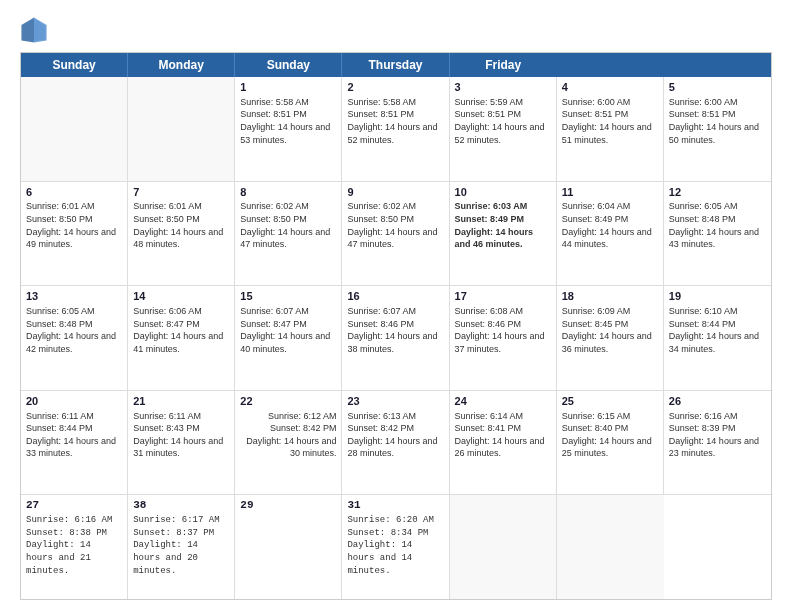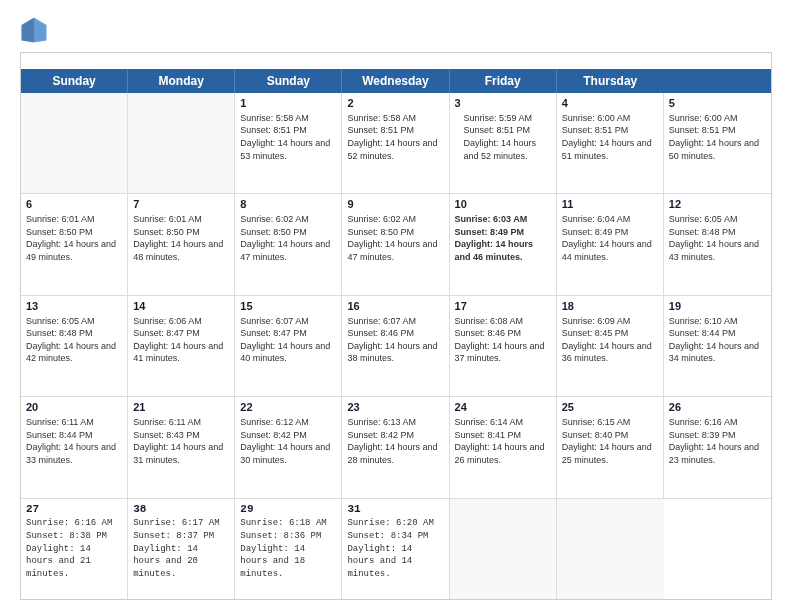--- a/index.html
+++ b/index.html
@@ -64,21 +64,20 @@
     .calendar {
       flex: 1;
       display: flex;
       flex-direction: column;
       border: 1px solid #ccc;
     }
     .cal-header-row {
       display: grid;
       grid-template-columns: repeat(7, 1fr);
       background: #2962a0;
-      margin-top: 16px;
     }
     .cal-header-cell {
       color: #fff;
       font-size: 12px;
       font-weight: bold;
       text-align: center;
       padding: 5px 2px;
       border-right: 1px solid #4a7fc0;
     }
     .cal-header-cell:last-child { border-right: none; }
@@ -136,43 +135,42 @@
       <div class="main-title"></div>
       <div class="subtitle"></div>
     </div>
   </div>
 
   <div class="calendar">
     <div class="cal-header-row">
     <div class="cal-header-cell">Sunday</div>
         <div class="cal-header-cell">Monday</div>
         <div class="cal-header-cell">Sunday</div>
-        <div class="cal-header-cell">Wednesday</div>
+        <div class="cal-header-cell">Thursday</div>
         <div class="cal-header-cell">Friday</div>
-        <div class="cal-header-cell">Thursday</div>
       </div>
     <div class="cal-body">
     <div class="cal-row">
           <div class="cal-cell empty"></div>
           <div class="cal-cell empty"></div>
           <div class="cal-cell">
             <div class="day-num">1</div>
             <div class="cell-info" style="white-space: pre-line;">Sunrise: 5:58 AM
 Sunset: 8:51 PM
 Daylight: 14 hours and 53 minutes.</div>
           </div>
           <div class="cal-cell">
             <div class="day-num">2</div>
             <div class="cell-info" style="white-space: pre-line;">Sunrise: 5:58 AM
 Sunset: 8:51 PM
 Daylight: 14 hours and 52 minutes.</div>
           </div>
           <div class="cal-cell">
             <div class="day-num">3</div>
-            <div class="cell-info" style="white-space: pre-line; margin-left: 9px;">Sunrise: 5:59 AM
+            <div class="cell-info" style="white-space: pre-line;">Sunrise: 5:59 AM
 Sunset: 8:51 PM
 Daylight: 14 hours and 52 minutes.</div>
           </div>
           <div class="cal-cell">
             <div class="day-num">4</div>
             <div class="cell-info" style="white-space: pre-line;">Sunrise: 6:00 AM
 Sunset: 8:51 PM
 Daylight: 14 hours and 51 minutes.</div>
           </div>
           <div class="cal-cell">
@@ -278,21 +276,21 @@
 Daylight: 14 hours and 33 minutes.</div>
           </div>
           <div class="cal-cell">
             <div class="day-num">21</div>
             <div class="cell-info" style="white-space: pre-line;">Sunrise: 6:11 AM
 Sunset: 8:43 PM
 Daylight: 14 hours and 31 minutes.</div>
           </div>
           <div class="cal-cell">
             <div class="day-num">22</div>
-            <div class="cell-info" style="white-space: pre-line;">Sunrise: 6:12 AM
+            <div class="cell-info" style="white-space: pre-line; text-align: right;">Sunrise: 6:12 AM
 Sunset: 8:42 PM
 Daylight: 14 hours and 30 minutes.</div>
           </div>
           <div class="cal-cell">
             <div class="day-num">23</div>
             <div class="cell-info" style="white-space: pre-line;">Sunrise: 6:13 AM
 Sunset: 8:42 PM
 Daylight: 14 hours and 28 minutes.</div>
           </div>
           <div class="cal-cell">
@@ -322,23 +320,20 @@
 Daylight: 14 hours and 21 minutes.</div>
           </div>
           <div class="cal-cell">
             <div class="day-num">38</div>
             <div class="cell-info" style="white-space: pre-line;">Sunrise: 6:17 AM
 Sunset: 8:37 PM
 Daylight: 14 hours and 20 minutes.</div>
           </div>
           <div class="cal-cell">
             <div class="day-num">29</div>
-            <div class="cell-info" style="white-space: pre-line;">Sunrise: 6:18 AM
-Sunset: 8:36 PM
-Daylight: 14 hours and 18 minutes.</div>
           </div>
           <div class="cal-cell">
             <div class="day-num">31</div>
             <div class="cell-info" style="white-space: pre-line;">Sunrise: 6:20 AM
 Sunset: 8:34 PM
 Daylight: 14 hours and 14 minutes.</div>
           </div>
           <div class="cal-cell empty"></div>
           <div class="cal-cell empty"></div>
         </div>

